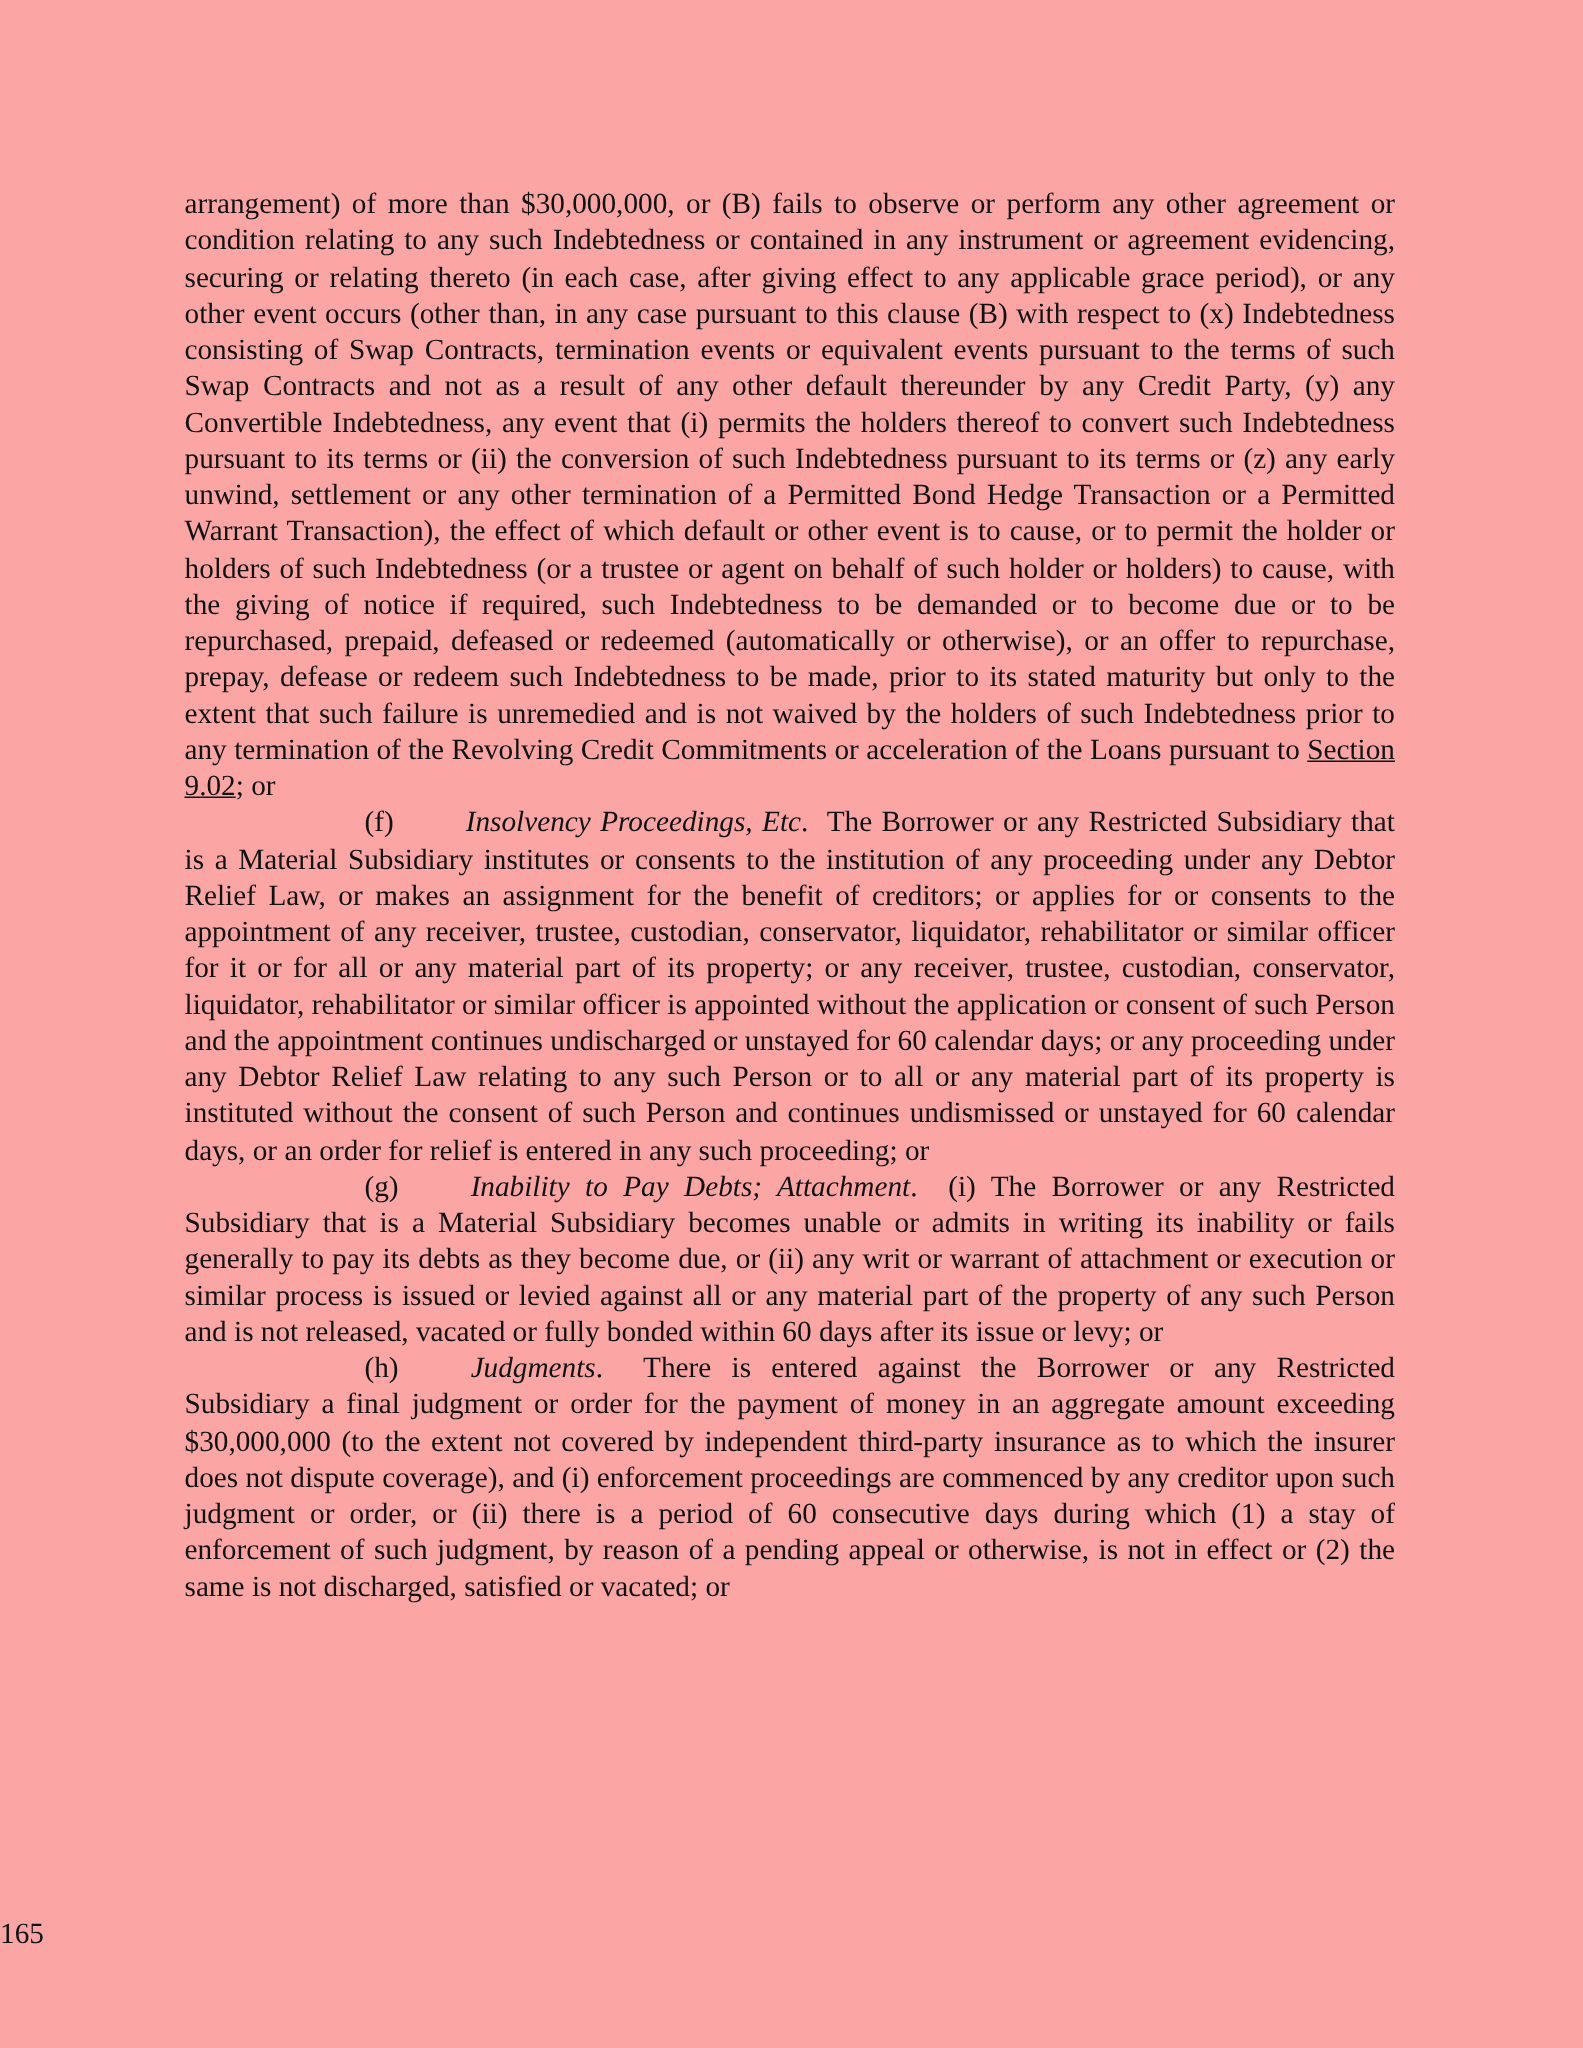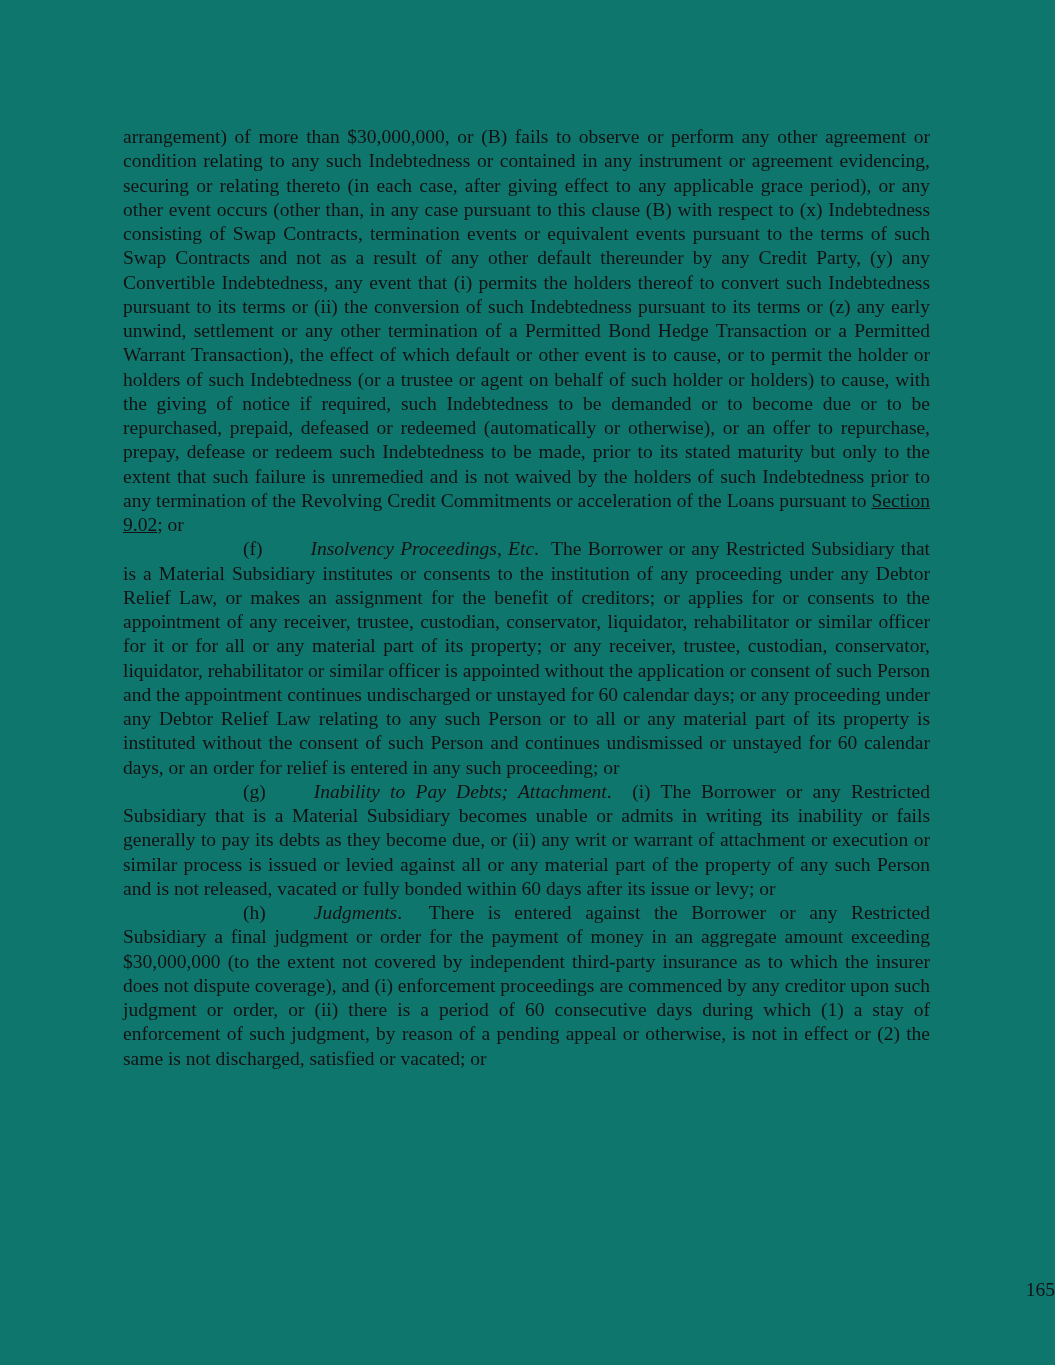--- a/index.html
+++ b/index.html
@@ -4,21 +4,21 @@
 <style>
   html, body {
     margin: 0;
     padding: 0;
     background: #ffffff;
   }
   .page {
     position: relative;
     width: 1055px;
     height: 1365px;
-    background: #0f766e;
+    background: #fca5a5;
     font-family: "Liberation Serif", "DejaVu Serif", serif;
     color: #121212;
     overflow: hidden;
   }
   .content {
     position: absolute;
     left: 123px;
     top: 125px;
     width: 807px;
   }
@@ -42,21 +42,21 @@
     font-style: italic;
   }
   .xref {
     text-decoration: underline;
   }
   .pagenum {
     position: absolute;
     top: 1278px;
     left: 0;
     width: 1055px;
-    text-align: right;
+    text-align: left;
     font-size: 19.5px;
     line-height: 24.25px;
   }
 </style>
 </head>
 <body>
 
 <div class="page">
   <div class="content">
 

